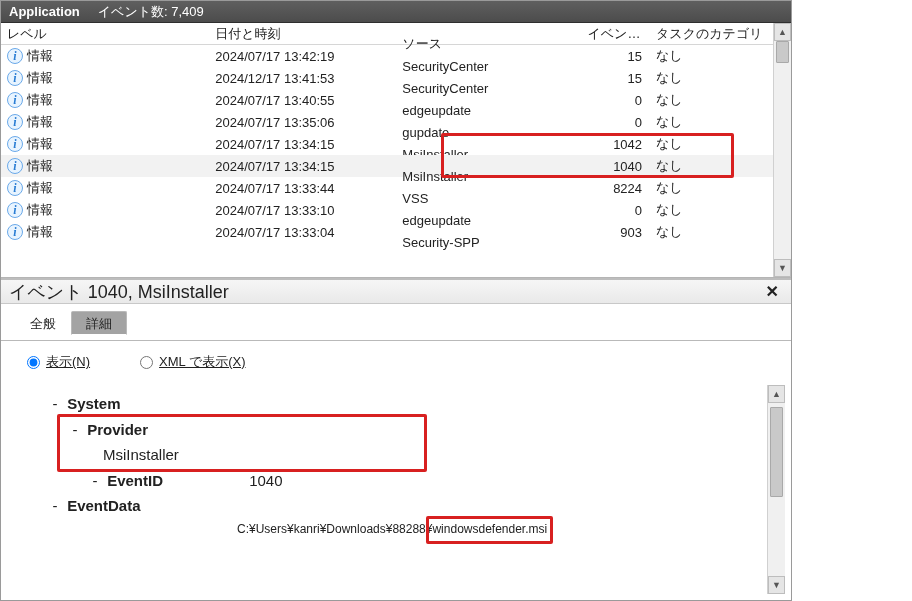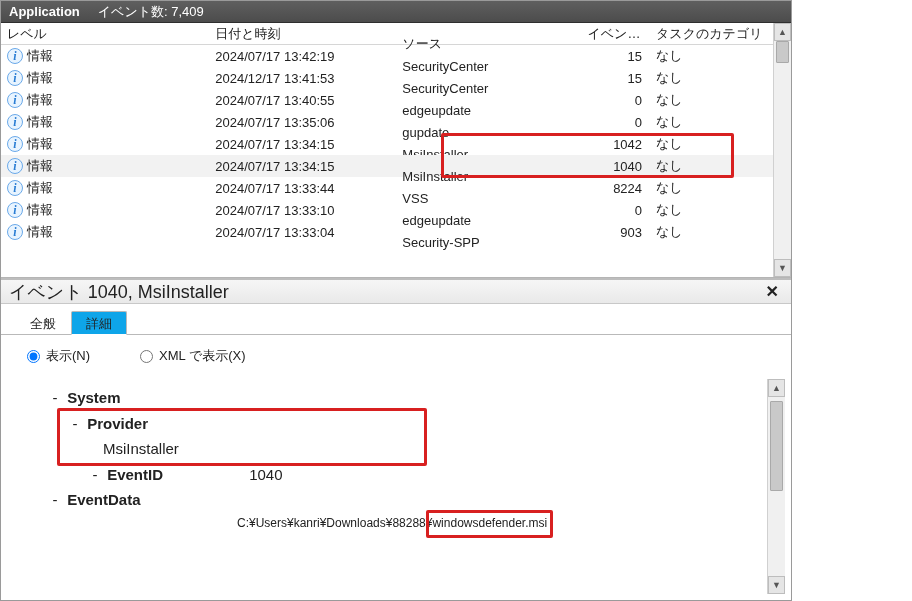--- a/index.html
+++ b/index.html
@@ -42,30 +42,30 @@
   .vscroll .track { flex:1; position:relative; }
   .vscroll .thumb { position:absolute; left:2px; right:2px; background:#c9c9c9; border:1px solid #a9a9a9; border-radius:1px;}
   .splitter { height:2px; background:#bdbdbd; flex-shrink:0;}
   .detail-header {
     height: 24px; background: linear-gradient(#f6f6f6,#e9e9e9);
     border-bottom:1px solid #c8c8c8; display:flex; align-items:center;
     justify-content:space-between; padding: 0 8px; flex-shrink:0;
   }
   .detail-header .title { font-size:18px; color:#222;}
   .detail-header .close { font-size:16px; font-weight:bold; cursor:pointer; padding:0 4px;}
-  .detail-pane { flex:1; display:flex; flex-direction:column; background:#fff; }
+  .detail-pane { flex:1; display:flex; flex-direction:column; background:#fff;gap:6px; }
   .tabstrip { display:flex; gap:0; padding: 6px 0 0 14px; height: 30px; }
   .tab {
     padding: 3px 14px 4px; font-size:13px; color:#222;
     border:1px solid transparent; border-bottom:none; position:relative; top:1px;
     background: transparent;
   }
-  .tab.active { background:#0ea5e9; border-color:#b9b9b9; border-bottom:1px solid #fff; border-radius: 2px 2px 0 0;}
+  .tab.active { background:#a3a3a3; border-color:#b9b9b9; border-bottom:1px solid #fff; border-radius: 2px 2px 0 0;}
   .tabcontent { border-top:1px solid #b9b9b9; }
-  .radio-row { display:flex; align-items:center; gap:50px; padding: 12px 0 14px 26px; font-size:13px;}
+  .radio-row { display:flex; align-items:center; gap:50px; padding: 12px 0 14px 26px; font-size:13px;text-decoration:underline;}
   .radio-row label { display:flex; align-items:center; gap:6px;}
   .detail-body-wrap { flex:1; display:flex; margin: 0 6px 6px 6px; }
   .detail-body { flex:1; padding: 6px 12px 0 40px; font-size:15px; line-height: 1.7; }
   .tree-dash { display:inline-block; width:16px; text-align:center;}
   .tree-l0 { padding-left: 0; }
   .tree-l1 { padding-left: 20px; }
   .tree-l2 { padding-left: 56px; }
   .tree-l0 b, .tree-l1 b, .tree-l2 b { font-weight: 700; }
   .kv { display:flex; gap: 32px; }
   .kv .k { min-width: 110px; }

